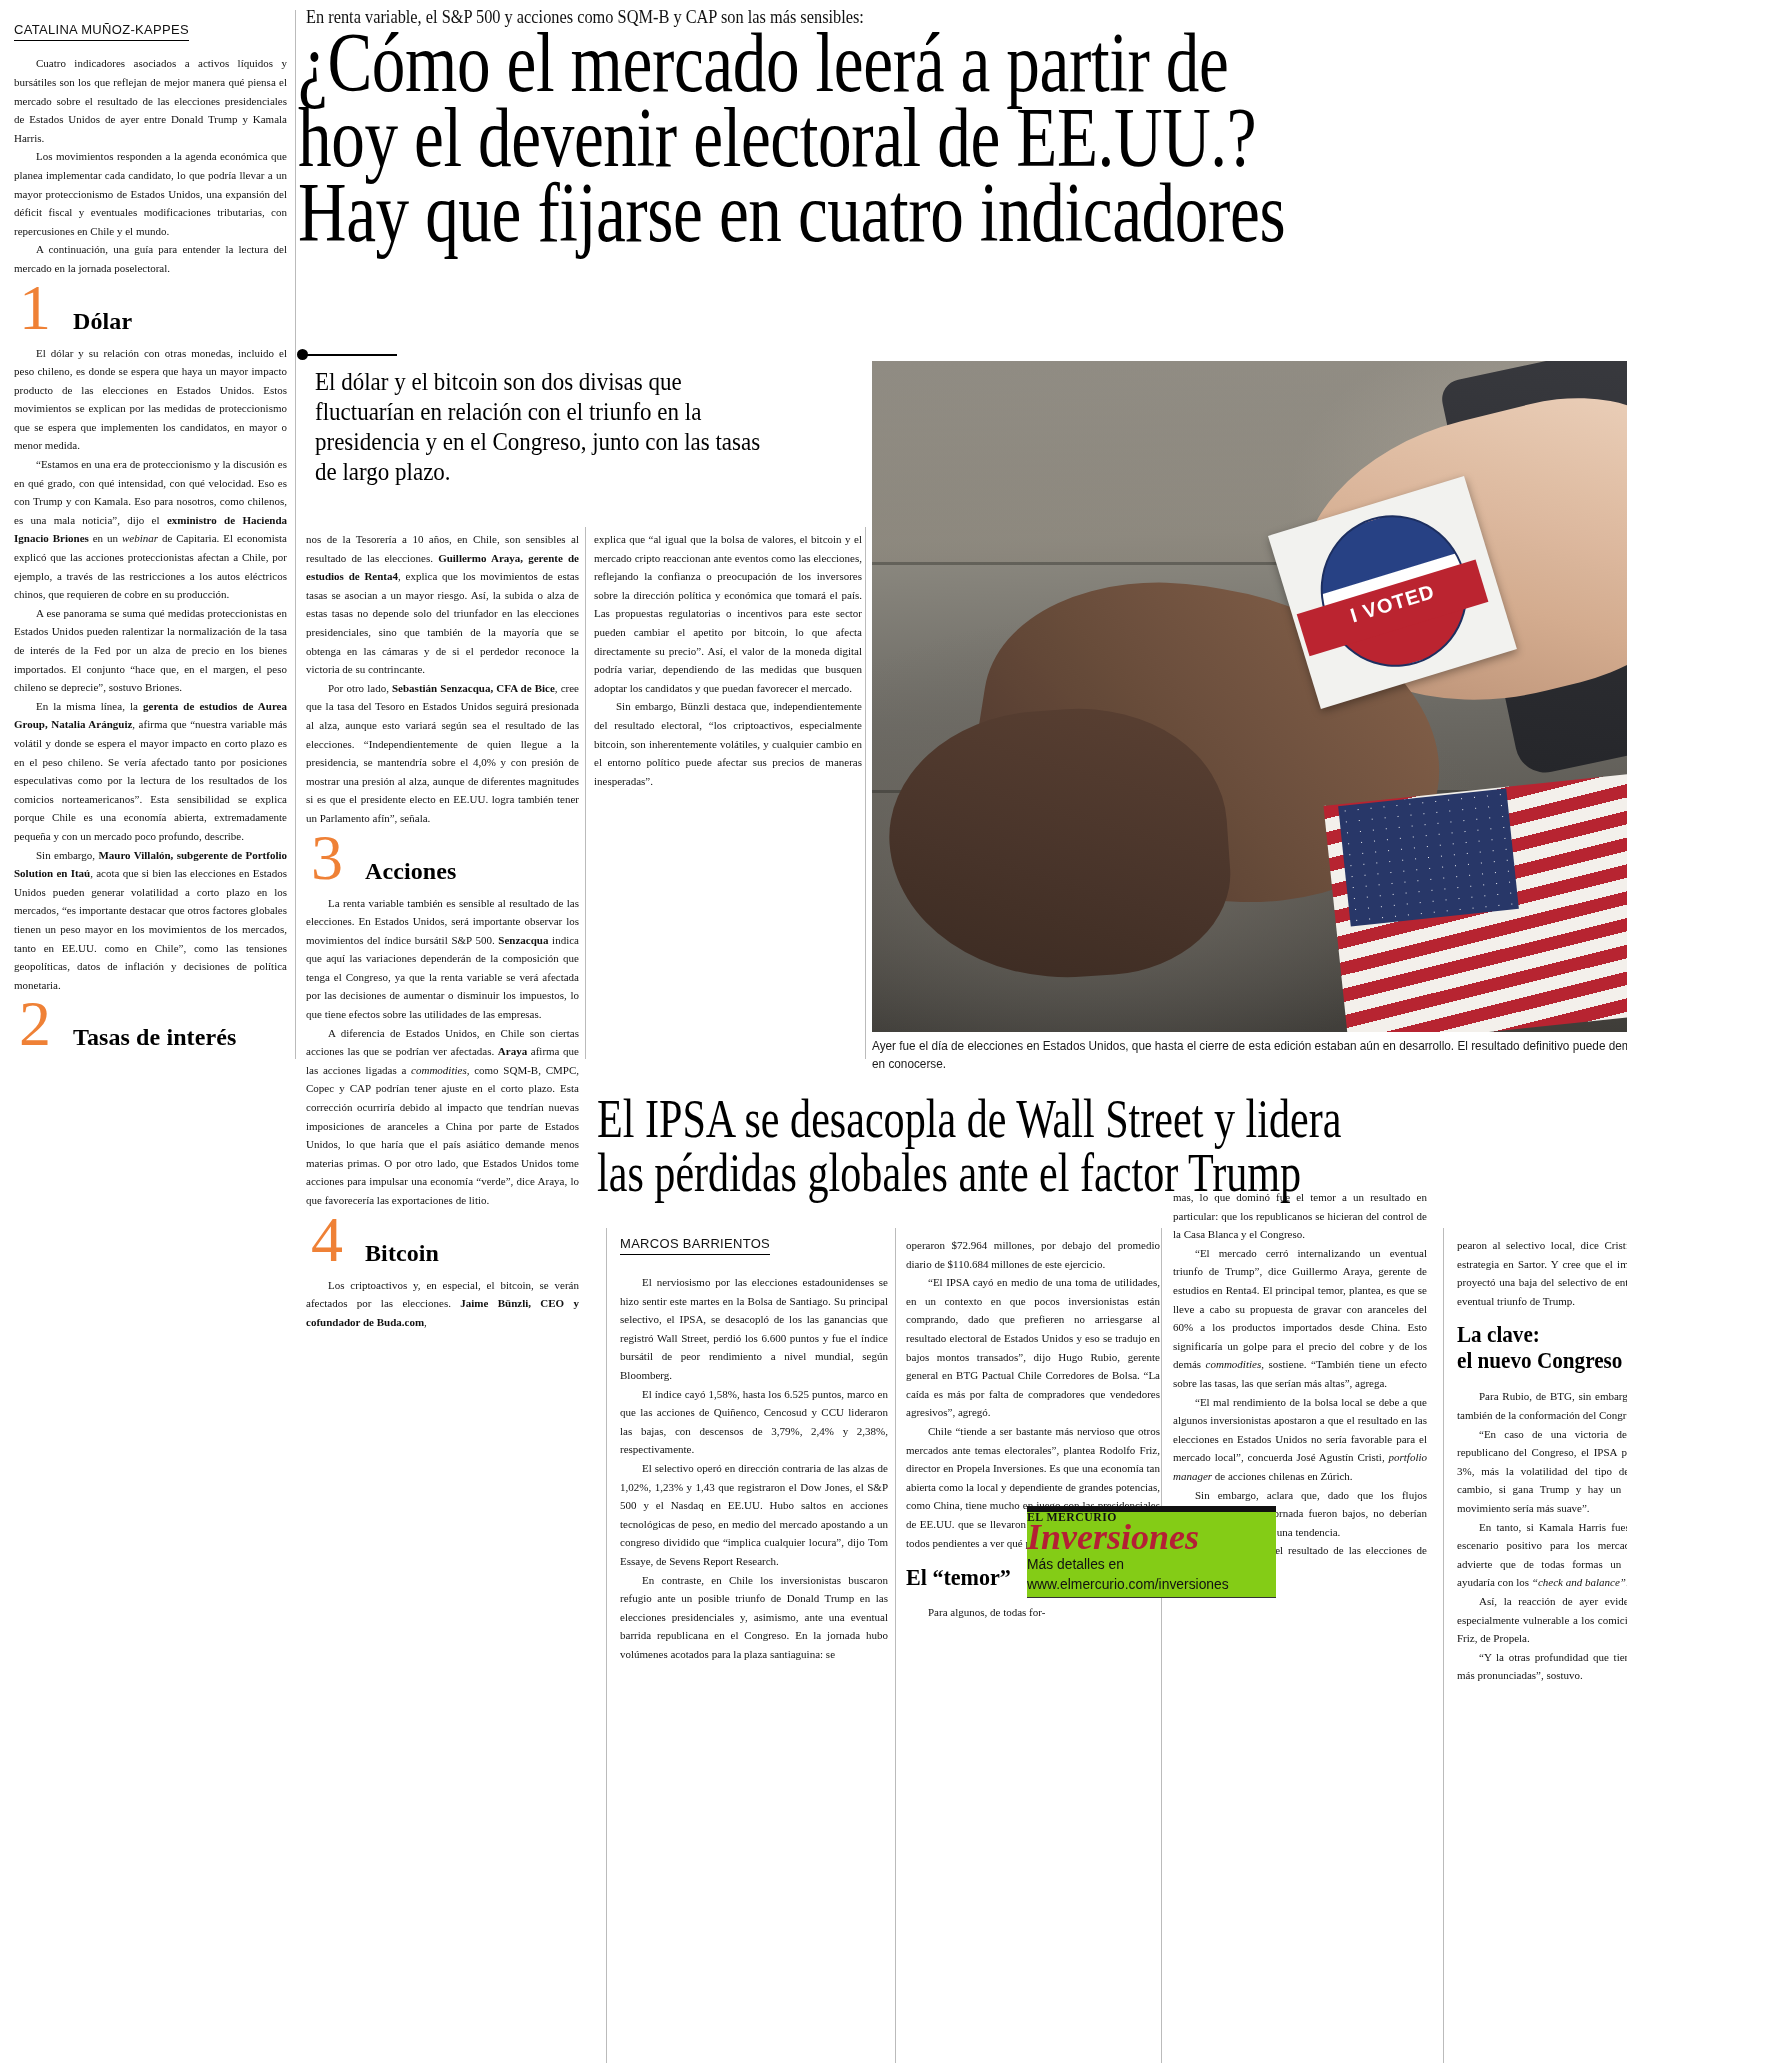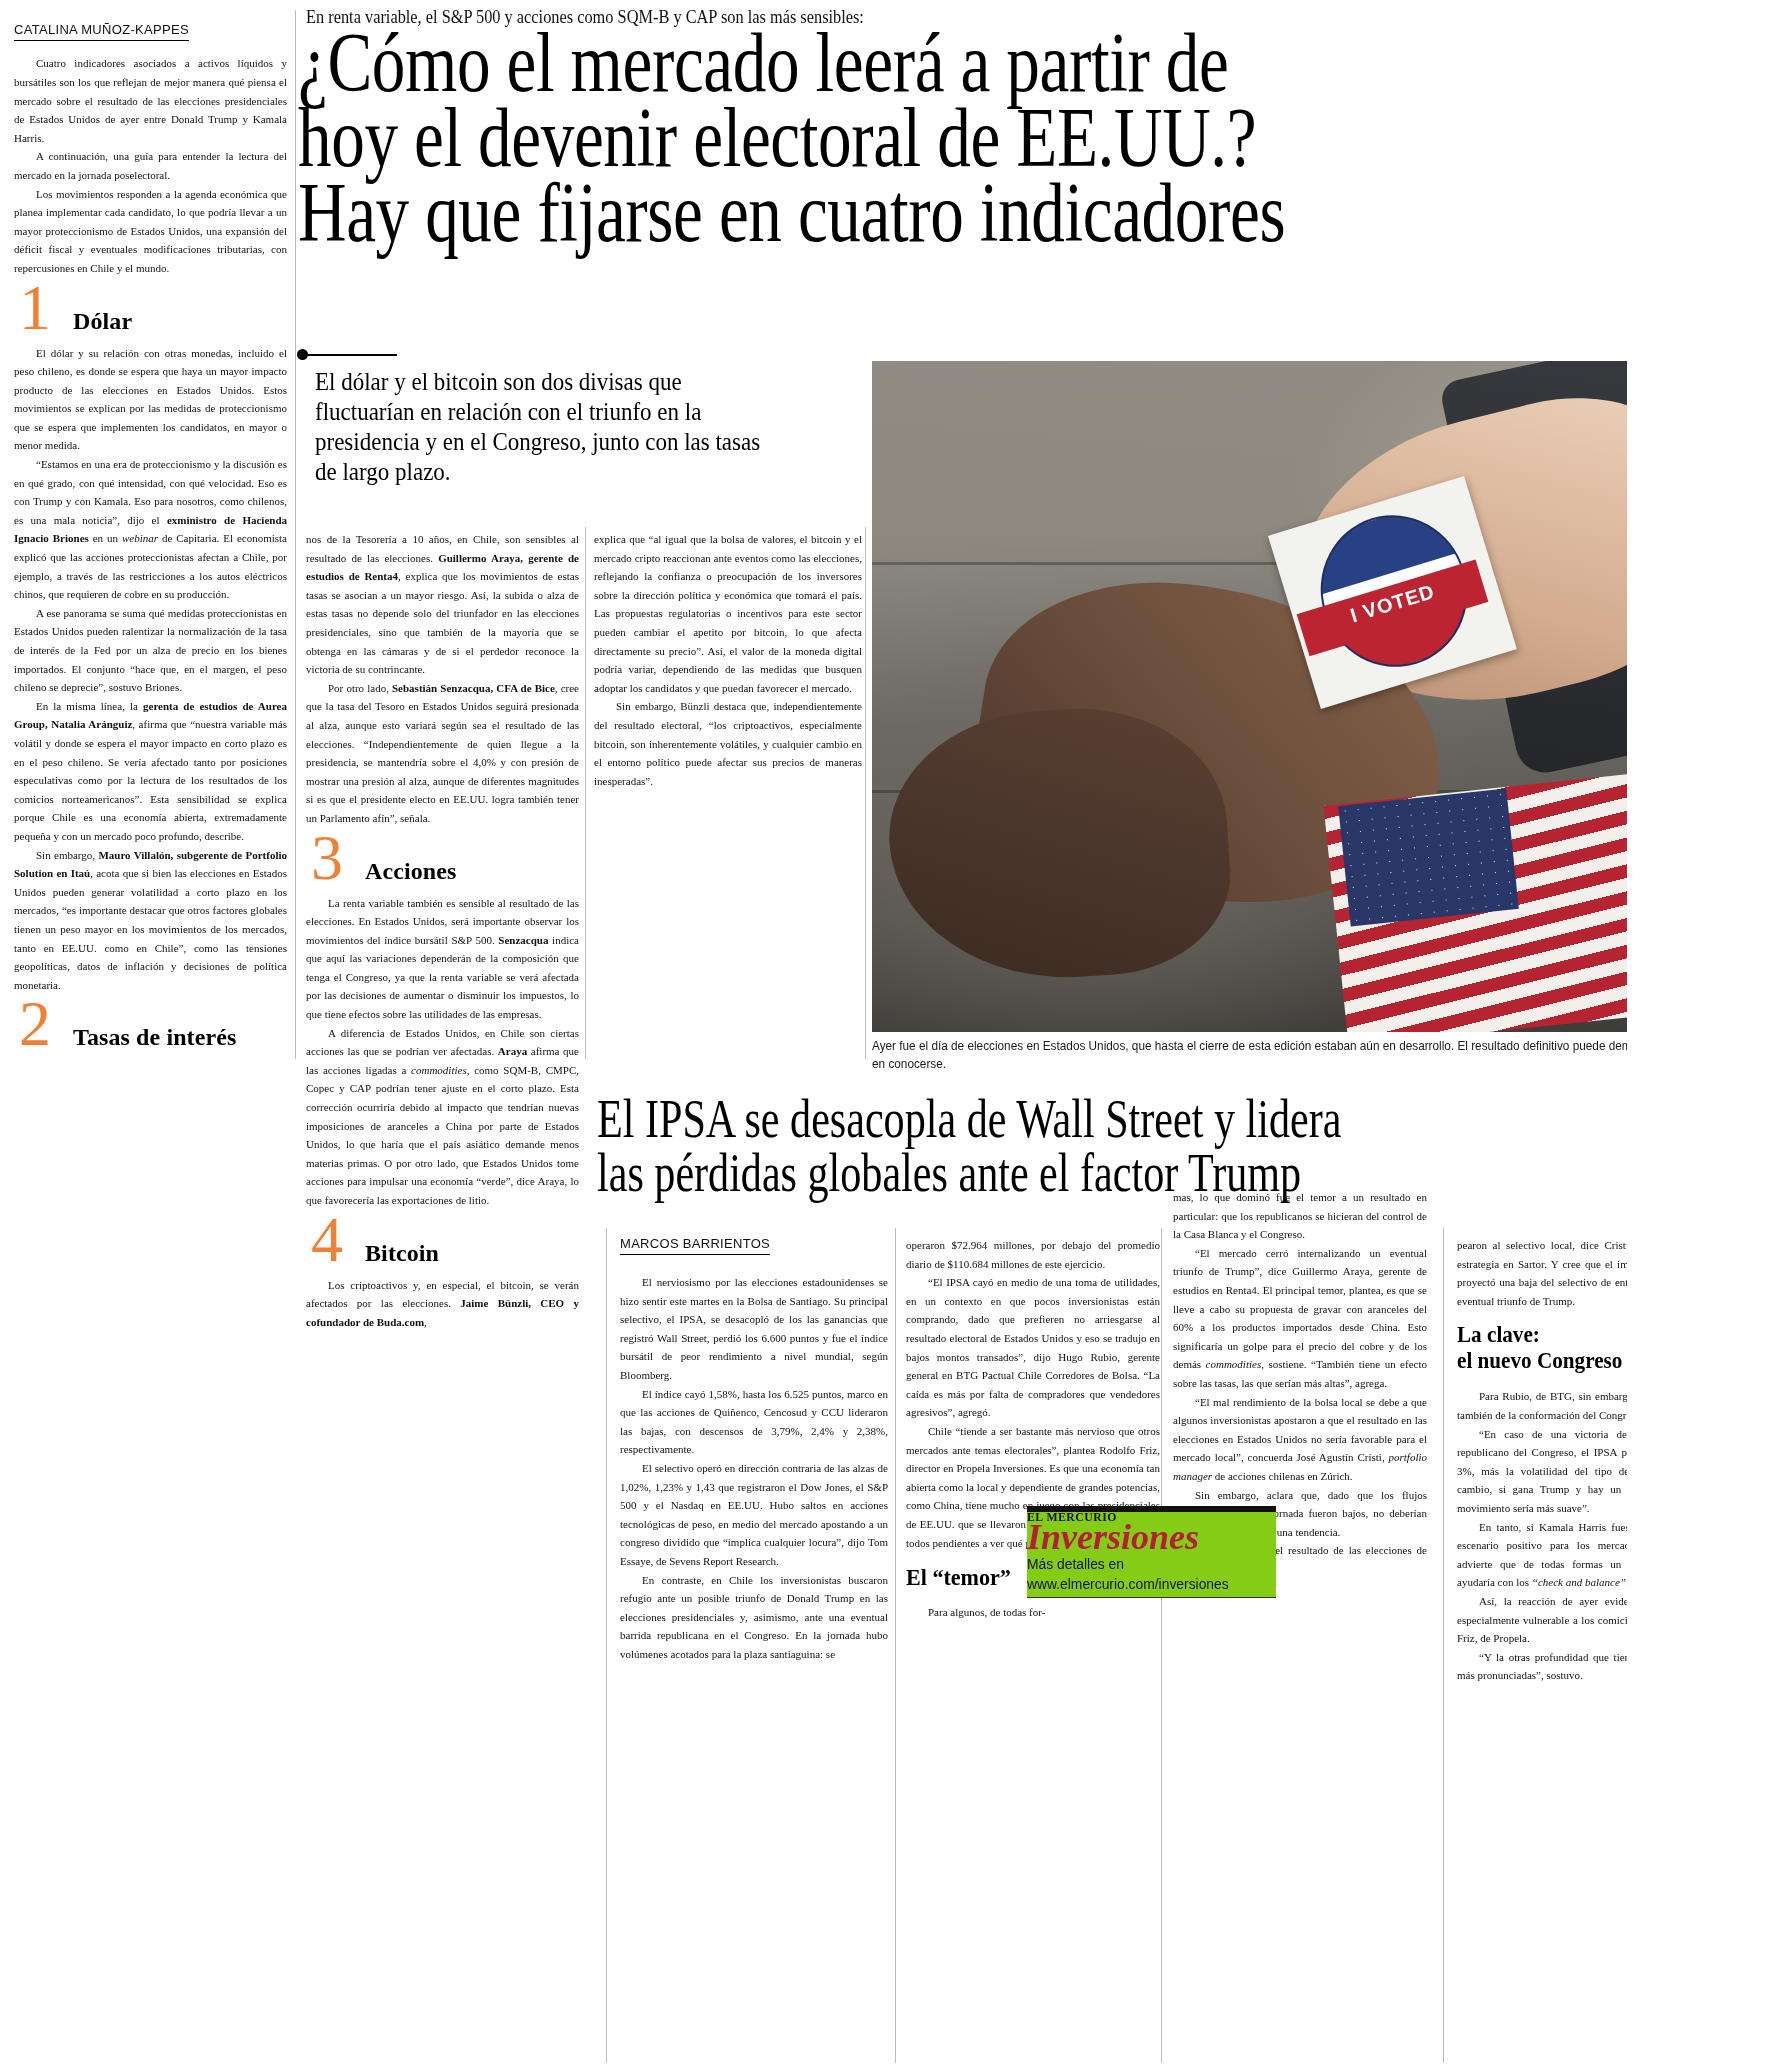--- a/index.html
+++ b/index.html
@@ -311,22 +311,22 @@
     </div>
     <div id="photo-credit">AFP</div>
   </div>
   <div id="photo-caption">Ayer fue el día de elecciones en Estados Unidos, que hasta el cierre de esta edición estaban aún en desarrollo. El resultado definitivo puede demorar en conocerse.</div>
 
   <div class="col" id="col1">
     <div class="byline">CATALINA MUÑOZ-KAPPES</div>
 
     <div class="body-text" style="margin-top:13px">
       <p>Cuatro indicadores asociados a activos líquidos y bursátiles son los que reflejan de mejor manera qué piensa el mercado sobre el resultado de las elecciones presidenciales de Estados Unidos de ayer entre Donald Trump y Kamala Harris.</p>
+      <p>Los movimientos responden a la agenda económica que planea implementar cada candidato, lo que podría llevar a un mayor proteccionismo de Estados Unidos, una expansión del déficit fiscal y eventuales modificaciones tributarias, con repercusiones en Chile y el mundo.</p>
       <p>A continuación, una guía para entender la lectura del mercado en la jornada poselectoral.</p>
-      <p>Los movimientos responden a la agenda económica que planea implementar cada candidato, lo que podría llevar a un mayor proteccionismo de Estados Unidos, una expansión del déficit fiscal y eventuales modificaciones tributarias, con repercusiones en Chile y el mundo.</p>
     </div>
 
     <div class="sec">
       <span class="num">1</span>
       <span class="label">Dólar</span>
     </div>
 
     <div class="body-text">
       <p>El dólar y su relación con otras monedas, incluido el peso chileno, es donde se espera que haya un mayor impacto producto de las elecciones en Estados Unidos. Estos movimientos se explican por las medidas de proteccionismo que se espera que implementen los candidatos, en mayor o menor medida.</p>
       <p>“Estamos en una era de proteccionismo y la discusión es en qué grado, con qué intensidad, con qué velocidad. Eso es con Trump y con Kamala. Eso para nosotros, como chilenos, es una mala noticia”, dijo el <b>exministro de Hacienda Ignacio Briones</b> en un <i>webinar</i> de Capitaria. El economista explicó que las acciones proteccionistas afectan a Chile, por ejemplo, a través de las restricciones a los autos eléctricos chinos, que requieren de cobre en su producción.</p>

